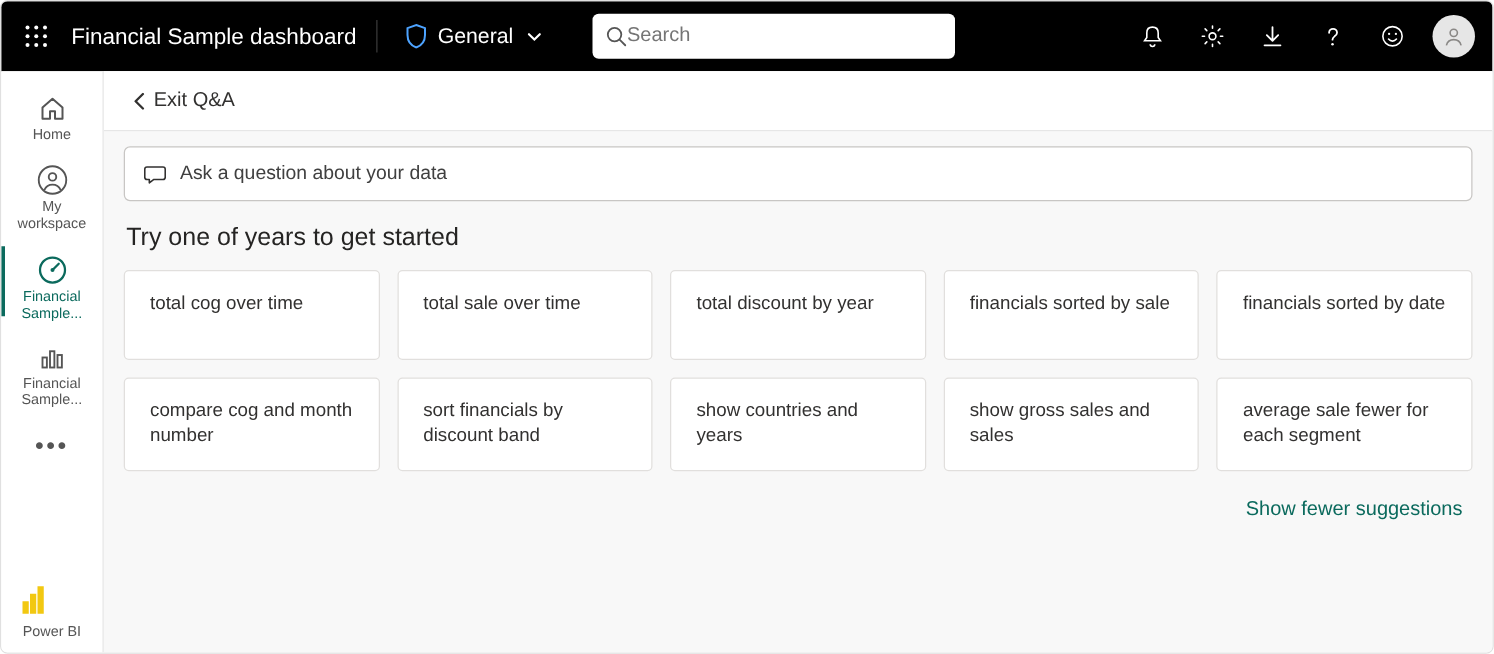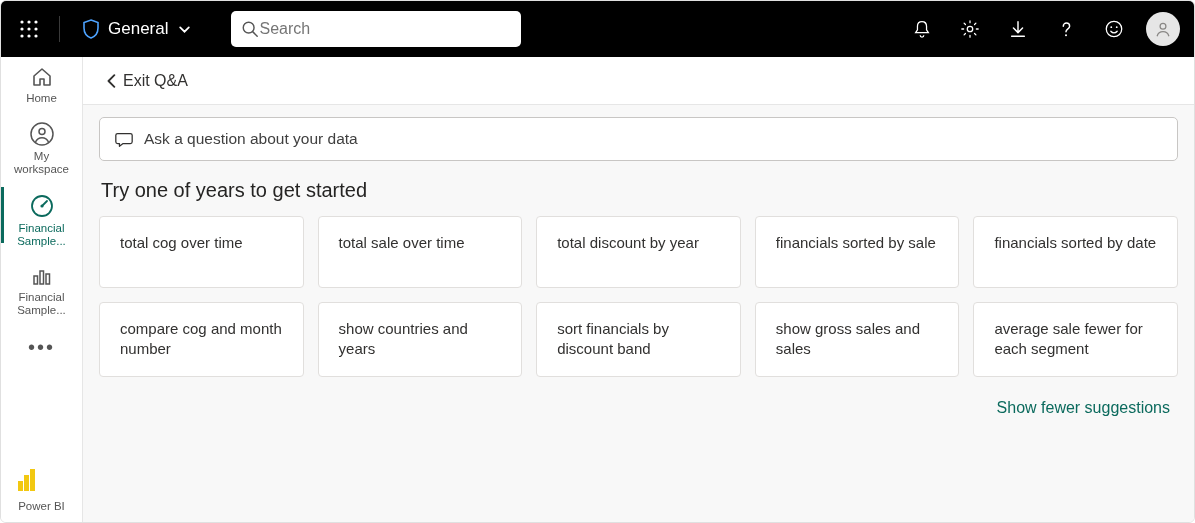--- a/index.html
+++ b/index.html
@@ -41,21 +41,21 @@
 
   
   .body-row { flex:1; display:flex; min-height:0; }
 
   
   .sidebar {
     width: 82px;
     border-right: 1px solid #e6e6e6;
     background:#fff;
     display:flex; flex-direction:column; align-items:center;
-    padding-top:0;
+    padding-top:10px;
     position:relative;
   }
   .nav-item {
     width:100%;
     display:flex; flex-direction:column; align-items:center;
     gap:3px;
     padding:8px 4px 8px 4px;
     font-size:11.5px;
     color:#555;
     cursor:pointer;
@@ -147,20 +147,21 @@
         <circle cx="9" cy="2" r="1.6"></circle>
         <circle cx="16" cy="2" r="1.6"></circle>
         <circle cx="2" cy="9" r="1.6"></circle>
         <circle cx="9" cy="9" r="1.6"></circle>
         <circle cx="16" cy="9" r="1.6"></circle>
         <circle cx="2" cy="16" r="1.6"></circle>
         <circle cx="9" cy="16" r="1.6"></circle>
         <circle cx="16" cy="16" r="1.6"></circle>
       </svg>
   </div>
+  <div class="title">Financial Sample  dashboard</div>
   <div class="divider-v"></div>
   <div class="sensitivity">
     <svg width="18" height="20" viewBox="0 0 18 20">
         <path d="M9 1 L16 3.5 V9 C16 14 13 17.5 9 19 C5 17.5 2 14 2 9 V3.5 Z" fill="none" stroke="#4da3ff" stroke-width="1.6"></path>
       </svg>
     <span class="sensitivity-label">General</span>
     <svg class="chev" width="13" height="13" viewBox="0 0 12 12">
         <path d="M2 4 L6 8 L10 4" stroke="#fff" stroke-width="1.6" fill="none" stroke-linecap="round"></path>
       </svg>
   </div>
@@ -279,22 +280,22 @@
 
       <div class="try-heading">Try one of years to get started</div>
 
       <div class="card-grid" id="card-grid">
           <div class="sugg-card">total cog over time</div>
           <div class="sugg-card">total sale over time</div>
           <div class="sugg-card">total discount by year</div>
           <div class="sugg-card">financials sorted by sale</div>
           <div class="sugg-card">financials sorted by date</div>
           <div class="sugg-card">compare cog and month number</div>
+          <div class="sugg-card">sort financials by discount band</div>
           <div class="sugg-card">show countries and years</div>
-          <div class="sugg-card">sort financials by discount band</div>
           <div class="sugg-card">show gross sales and sales</div>
           <div class="sugg-card">average sale fewer for each segment</div>
         </div>
 
       <div class="show-fewer">
         <a>Show fewer suggestions</a>
       </div>
     </div>
   </div>
 </div>

